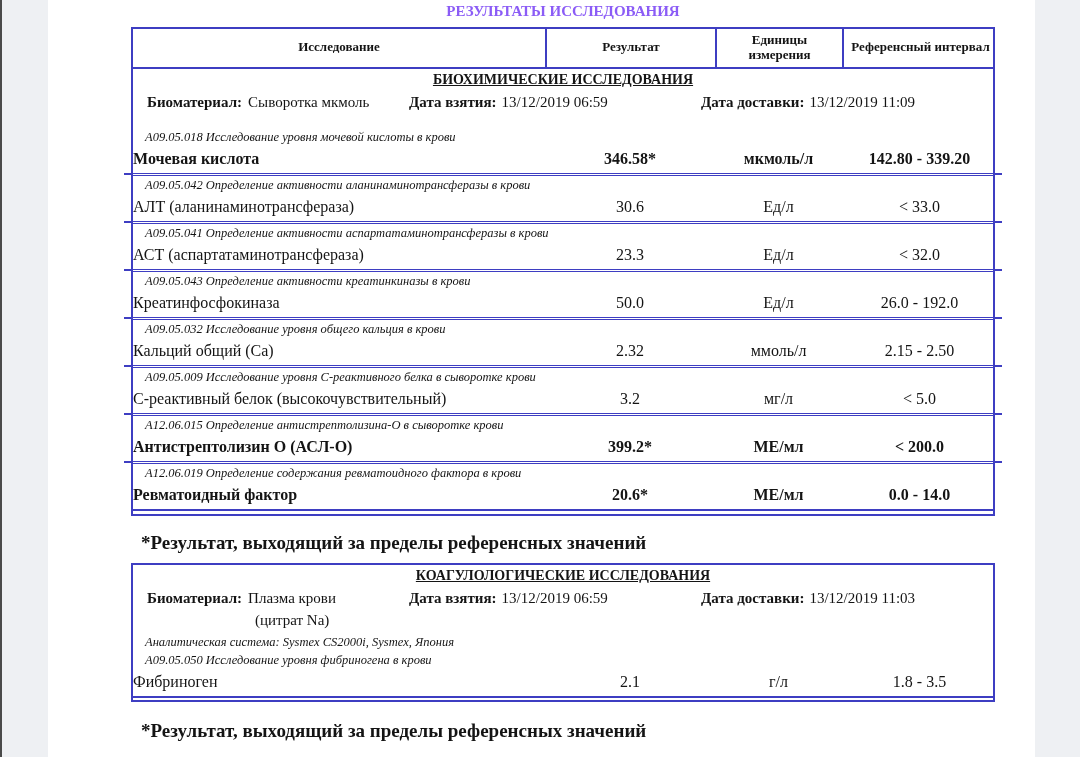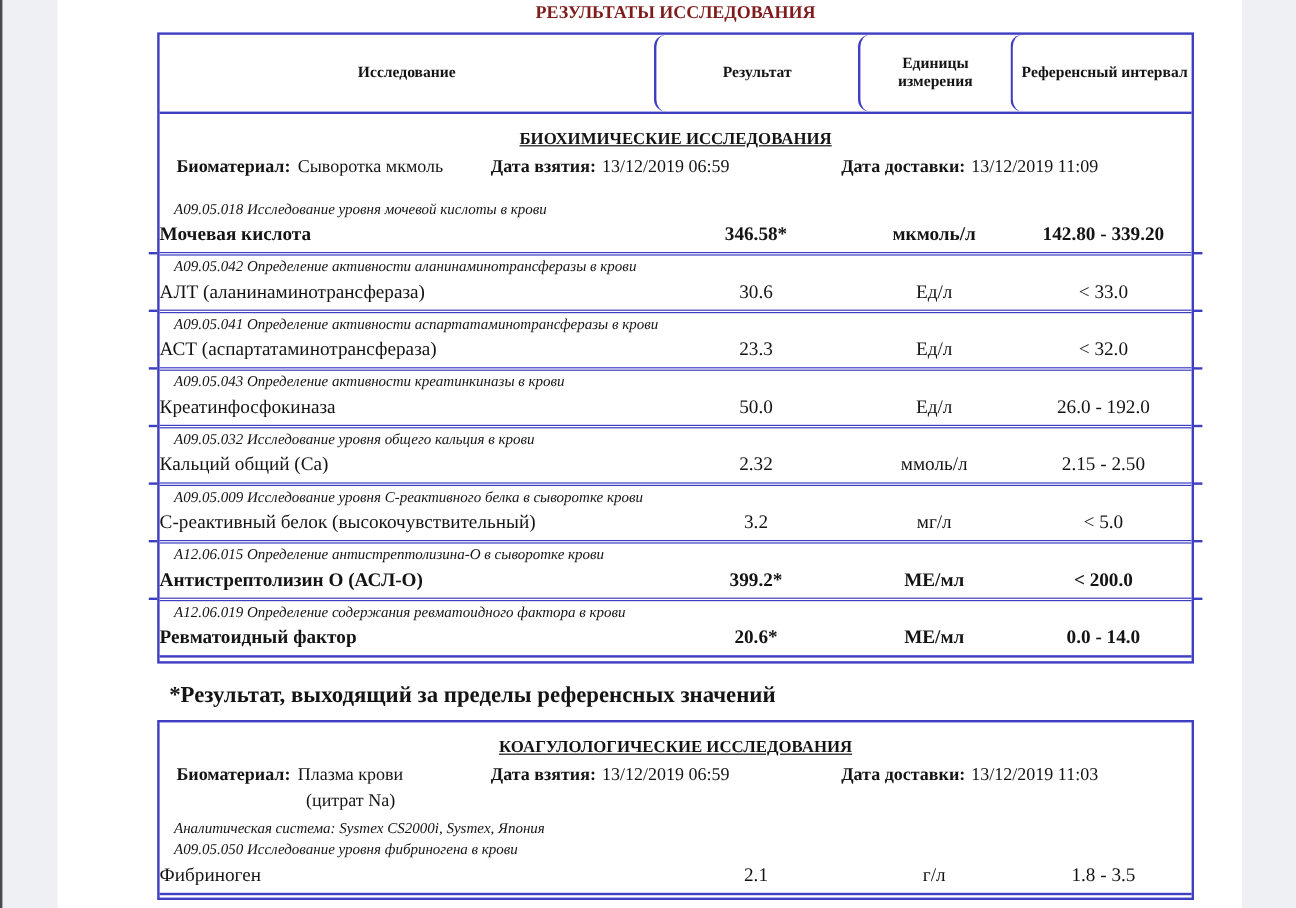--- a/index.html
+++ b/index.html
@@ -12,48 +12,48 @@
     color:#141414;
   }
   .strip{position:absolute;top:0;height:100%;background:#eef0f3;}
   .strip-left{left:0;width:48px;border-left:2px solid #4a4a4a;box-sizing:border-box;}
   .strip-right{left:1035px;width:45px;}
   .doc{position:absolute;left:131px;top:0;width:864px;}
   .doc-title{
     margin:3px 0 7px 0;
     text-align:center;
     font-size:15px;font-weight:bold;
-    color:#7f1d1d;
+    color:#8b5cf6;
   }
   .lab-table{
     border:2px solid #3e3ec2;
     box-sizing:border-box;
     width:864px;
     background:#fff;
   }
   
   .thead{
     display:grid;
     grid-template-columns:412px 170px 127px 155px;
     border-bottom:2px solid #3e3ec2;
   }
   .thead .hcell{
     display:flex;align-items:center;justify-content:center;
     text-align:center;
     font-size:13px;font-weight:bold;
     min-height:35px;line-height:1.15;
-    padding:17px 4px;box-sizing:border-box;border-radius:10px;
+    padding:4px 4px;box-sizing:border-box;
   }
   .thead .hcell + .hcell{border-left:2px solid #3e3ec2;}
   
   .tbody{padding-bottom:3px;}
   .section-title{
     text-align:center;
     font-size:14px;font-weight:bold;
-    padding-top:14px;height:19px;
+    padding-top:3px;height:19px;
   }
   .section-title span{text-decoration:underline;}
   .biomat-row{position:relative;height:25px;font-size:15px;}
   .biomat-row2{position:relative;height:21px;font-size:15px;}
   .biomat-row .lbl,.biomat-row2 .lbl{font-weight:bold;}
   .bm-material{position:absolute;left:14px;top:3px;}
   .bm-value2{position:absolute;left:122px;top:0;}
   .bm-taken{position:absolute;left:276px;top:3px;}
   .bm-delivered{position:absolute;left:568px;top:3px;}
   .bm-taken .lbl,.bm-delivered .lbl{margin-right:5px;}

